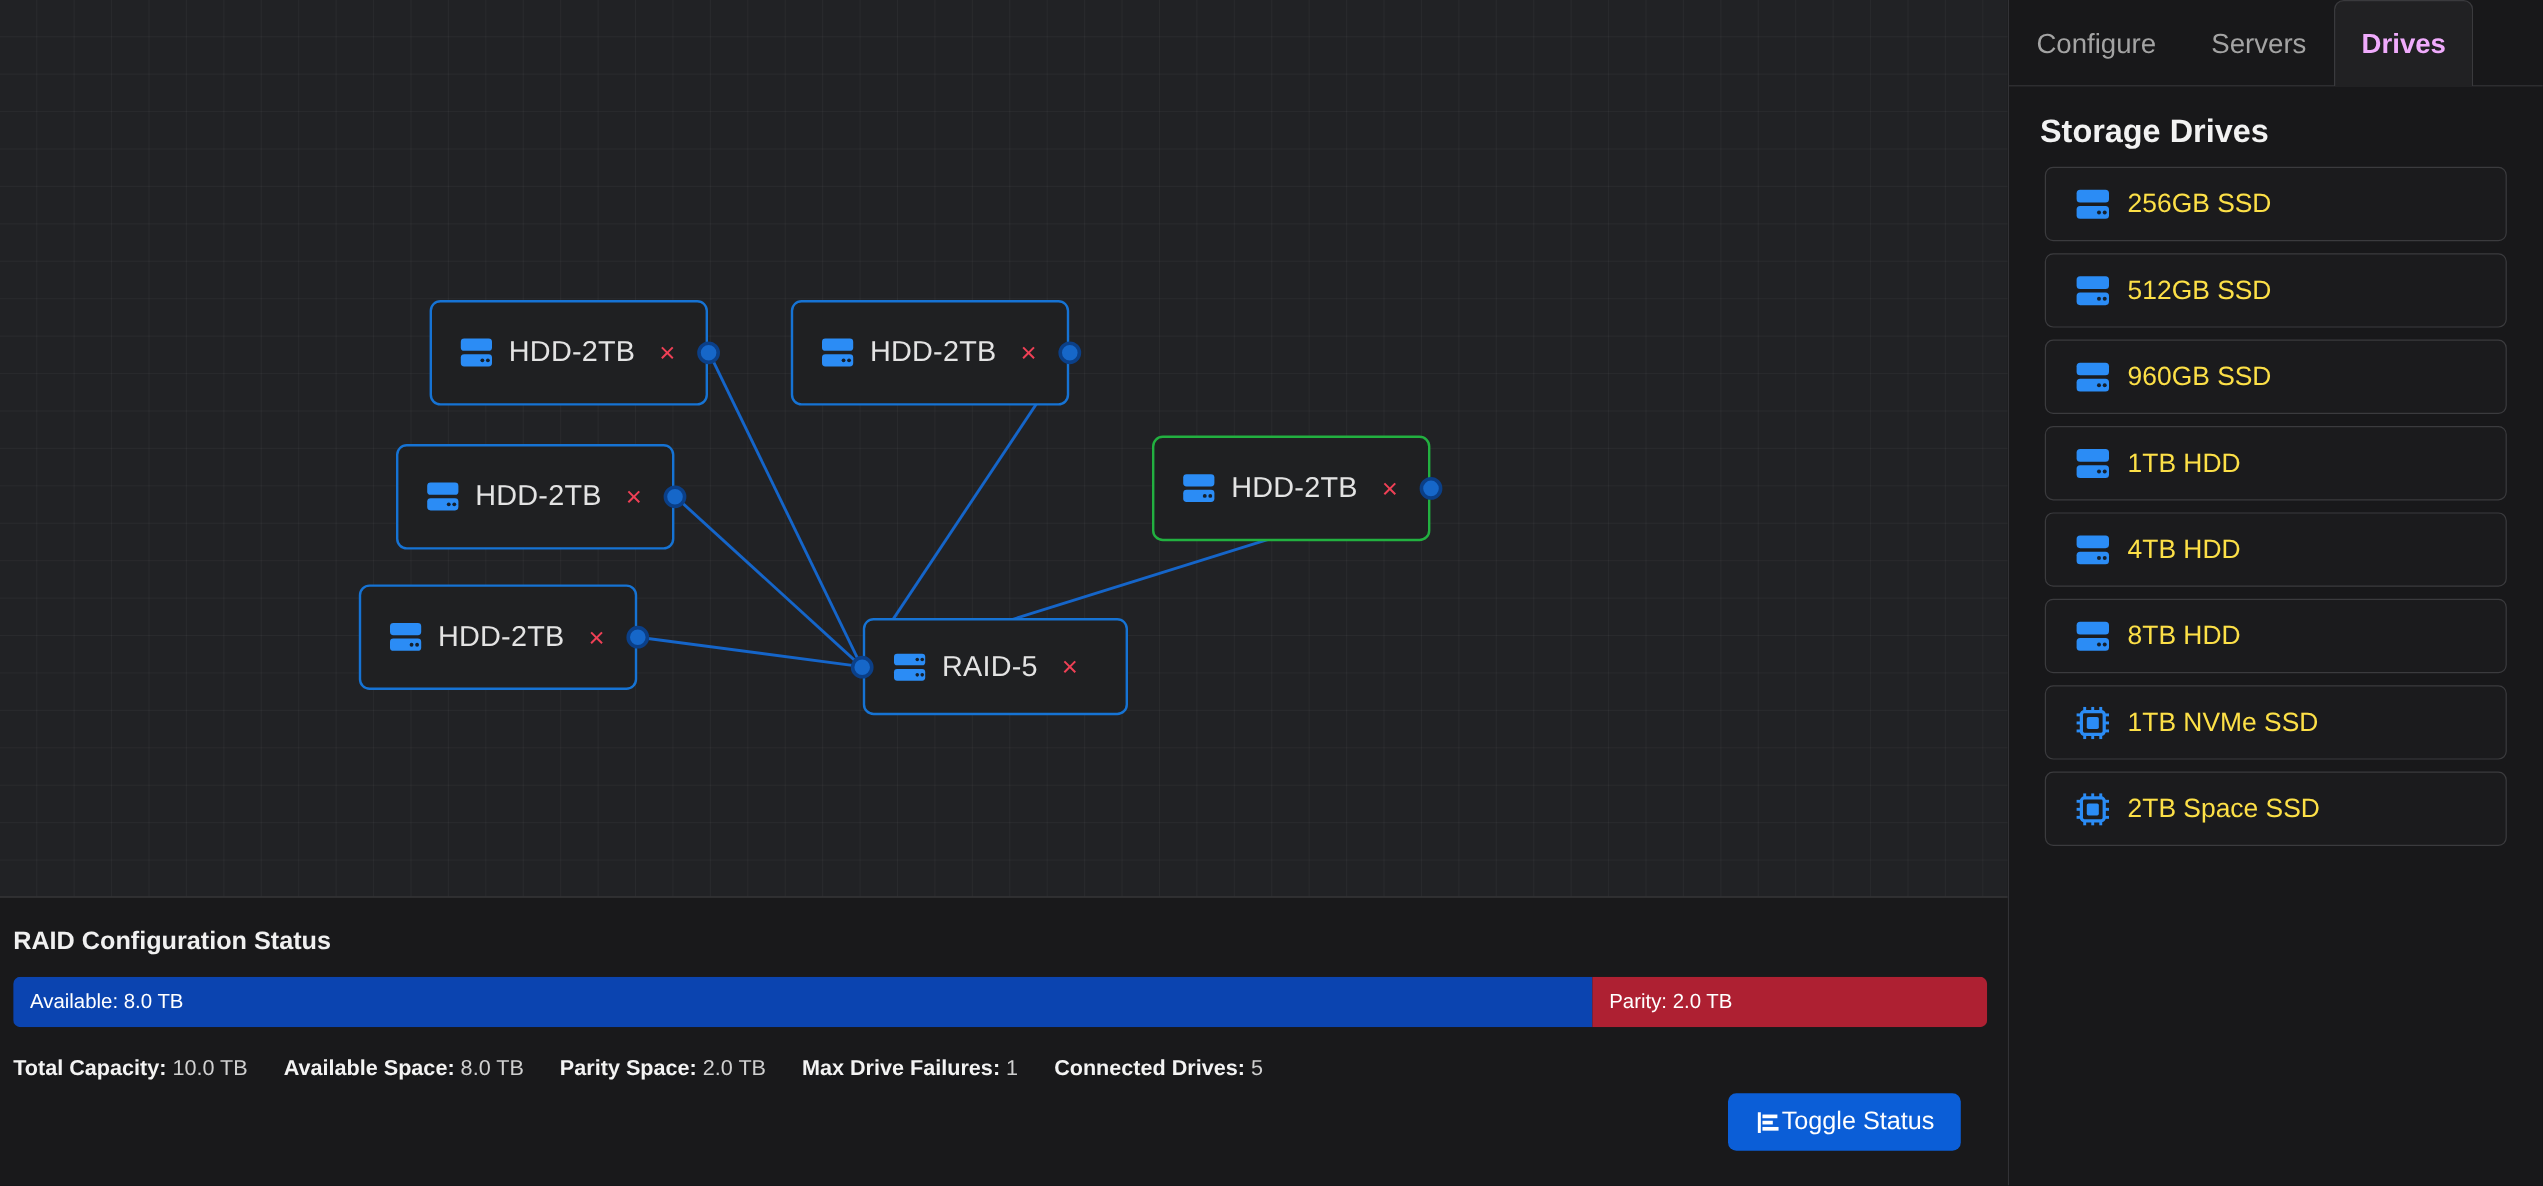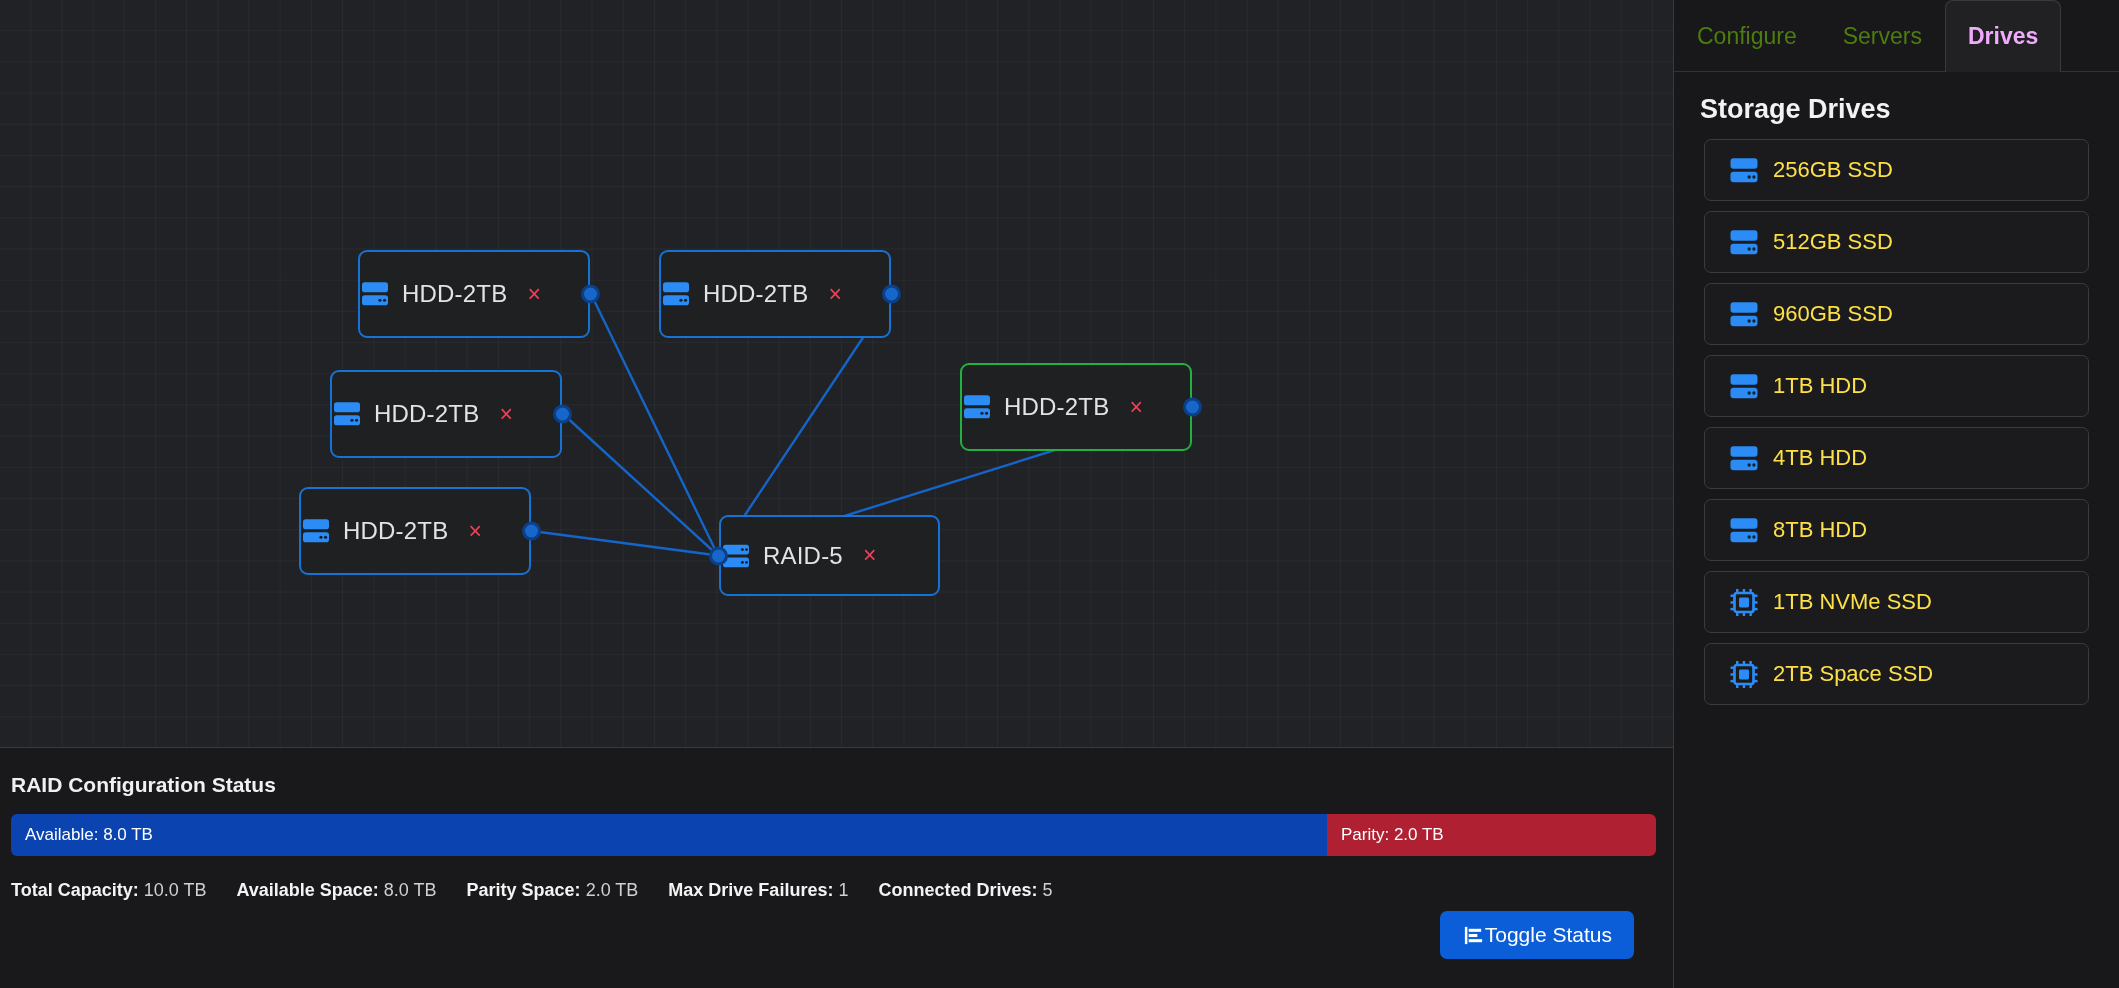--- a/index.html
+++ b/index.html
@@ -26,20 +26,21 @@
     overflow: hidden;
   }
   #edges { position: absolute; left: 0; top: 0; width: 1673px; height: 748px; pointer-events: none; }
 
   .node {
     position: absolute;
     background: #1f2022;
     border: 2.5px solid #1673d4;
     border-radius: 9px;
     display: flex; align-items: center;
+    padding-left: 22px;
     text-align: center;
   }
   .node.selected { border-color: #22b040; }
   .node-icon { width: 30px; height: 26px; flex: none; margin-right: 12px; display:block; }
   .node-label {
     color: #e3e3e3; font-size: 24px; white-space: nowrap; letter-spacing: .2px;
   }
   .node-close {
     color: #ef4056; font-size: 23px; line-height: 1; margin-left: 20px;
     font-family: "Liberation Sans", sans-serif; cursor: pointer; user-select: none;
@@ -75,21 +76,21 @@
   }
 
   
   #panel {
     width: 446px; height: 988px; background: #18181a;
     border-left: 1px solid #3a3a3d; display: flex; flex-direction: column;
   }
   #tabs { display: flex; height: 72px; align-items: stretch; border-bottom: 1px solid #333336; }
   .tab {
     display: flex; align-items: center; padding: 0 22px;
-    color: #4d7c0f; font-size: 23px; cursor: pointer;
+    color: #a3a3a3; font-size: 23px; cursor: pointer;
     border: 1px solid transparent; border-bottom: none;
   }
   .tab.active {
     color: #f0abfc; font-weight: bold;
     background: #212123; border-color: #3a3a3d;
     border-radius: 8px 8px 0 0; margin-bottom: -1px;
   }
   #panel-title { color: #f2f2f2; font-size: 27px; font-weight: bold; padding: 22px 26px 14px 26px; }
   #drive-list { padding: 0 30px; display: flex; flex-direction: column; gap: 10px; }
   .drive-item {

